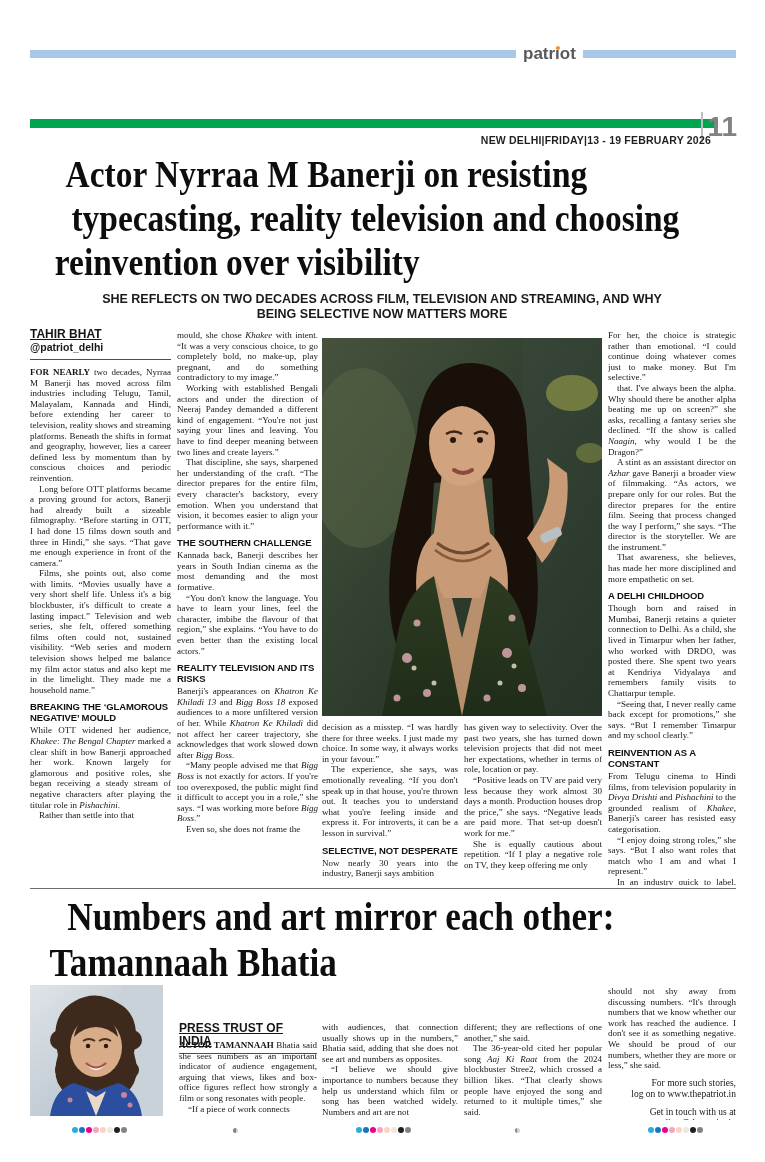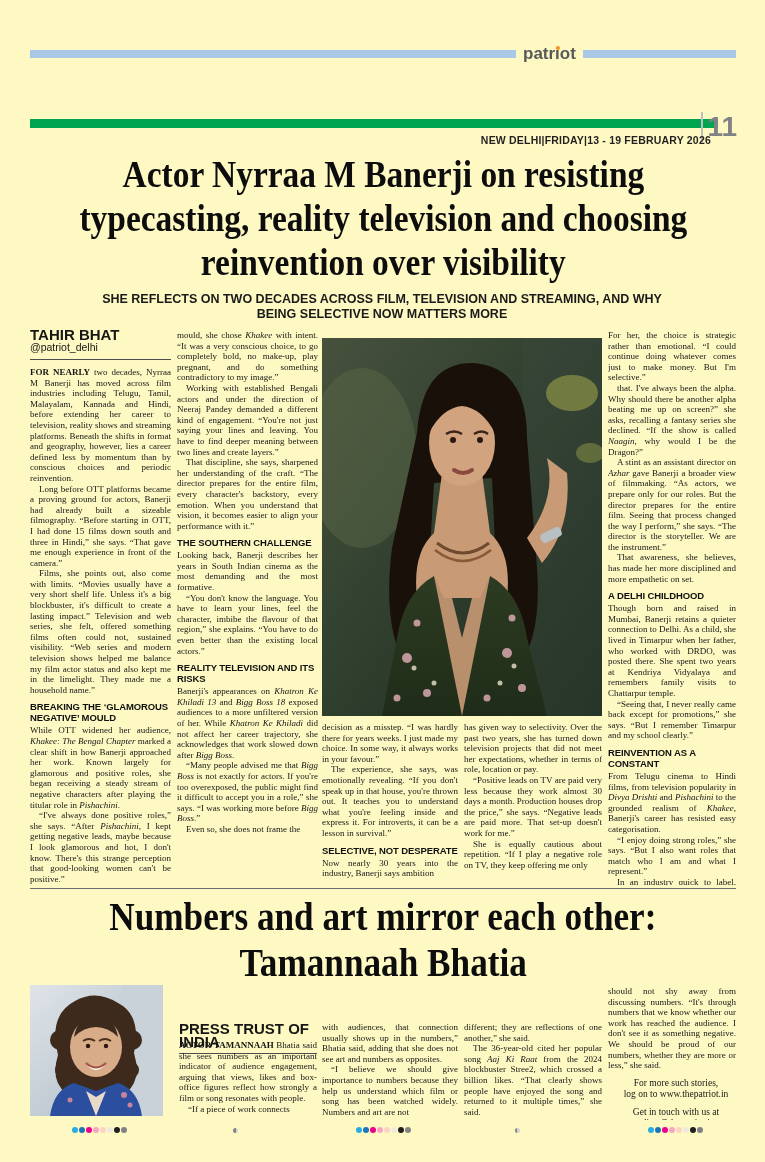--- a/index.html
+++ b/index.html
@@ -1,50 +1,50 @@
 <!DOCTYPE html>
 <html><head>
 <meta charset="utf-8">
 <style>
   html,body{margin:0;padding:0;background:#e8e8e8;}
-  .page{position:relative;width:765px;height:1162px;background:#fef9c3;overflow:hidden;
+  .page{position:relative;width:765px;height:1162px;background:#ffffff;overflow:hidden;
         font-family:"Liberation Serif",serif;color:#161616;margin:0 auto;}
 
   
   .topbar-row{position:absolute;left:30px;top:44px;width:706px;display:flex;align-items:center;}
   .bluebar{height:8px;background:#a9c7e6;}
   .bluebar.seg1{width:486px;}
   .bluebar.seg2{flex:1;}
   .brand{font-family:"Liberation Sans",sans-serif;font-weight:bold;font-size:17px;color:#58595b;
          padding:0 7px;position:relative;letter-spacing:0;}
   .brand::after{content:"";position:absolute;width:4px;height:4px;border-radius:50%;background:#f7941d;
          top:2px;right:23px;}
   .section-title{position:absolute;right:28px;top:46px;font-family:"Liberation Sans",sans-serif;
          font-weight:bold;font-size:80px;line-height:72px;color:#77787b;letter-spacing:-5px;}
   .greenbar{position:absolute;left:30px;top:119px;width:688px;height:9px;background:#00a551;}
   .pagenum{position:absolute;right:28px;top:112px;font-family:"Liberation Sans",sans-serif;
          font-weight:bold;font-size:28px;color:#808285;border-left:2px solid #bcbec0;padding-left:4px;line-height:30px;}
   .dateline{position:absolute;right:54px;top:134px;font-family:"Liberation Sans",sans-serif;
          font-weight:bold;font-size:10.5px;color:#231f20;letter-spacing:.2px;}
 
   
-  .headline{position:absolute;left:30px;width:706px;text-align:center;font-weight:bold;color:#0d0d0d;}
+  .headline{position:absolute;left:30px;width:706px;font-weight:bold;color:#0d0d0d;}
   .headline .hline{display:block;line-height:44px;}
   .headline .hline span{display:inline-block;white-space:nowrap;transform:scaleX(.88);transform-origin:center;}
   .headline1{top:152px;font-size:38px;}
   .headline2{top:894px;font-size:40px;}
   .headline2 .hline{line-height:46px;}
   .deck{font-family:"Liberation Sans",sans-serif;font-weight:bold;font-size:12.5px;line-height:15px;
         text-align:center;color:#1a1a1a;}
   .deck1{position:absolute;left:92px;top:292px;width:580px;}
   .deck2{position:absolute;left:175px;top:988px;width:440px;}
 
   
-  .byline-name{font-family:"Liberation Sans",sans-serif;font-weight:bold;font-size:15px;line-height:13px;}
-  .byline-handle{font-family:"Liberation Sans",sans-serif;font-weight:normal;font-size:10.5px;line-height:13px;}
+  .byline-name{font-family:"Liberation Sans",sans-serif;font-weight:bold;font-size:12px;line-height:13px;text-decoration:underline;}
+  .byline-handle{font-family:"Liberation Sans",sans-serif;font-weight:bold;font-size:10.5px;line-height:13px;}
   .byline-rule{border-bottom:1.5px solid #4d4d4d;margin:5px 0 7px;}
 
   
   .col{position:absolute;overflow:hidden;font-size:9px;line-height:10.6px;}
   .para{margin:0;text-align:justify;}
   .para + .para{text-indent:9px;}
   .colhead{font-family:"Liberation Sans",sans-serif;font-weight:bold;font-size:9.5px;line-height:11px;
            letter-spacing:-.1px;margin:6px 0 2px;color:#101010;}
   .colhead:first-child{margin-top:0;}
 
@@ -60,21 +60,21 @@
   .photo svg{display:block;}
 
   .divider{position:absolute;left:30px;top:888px;width:706px;border-top:1px solid #6d6e71;}
 
   .a2byline{position:absolute;left:179px;top:1022px;width:138px;}
   .a2col1{left:179px;top:1040px;width:138px;height:77px;}
   .a2col2{left:322px;top:1022px;width:136px;height:96px;}
   .a2col3{left:464px;top:1022px;width:138px;height:96px;}
   .a2col4{left:608px;top:986px;width:128px;height:134px;}
 
-  .footer-note{margin:7px 0 0 8px;font-size:9.5px;line-height:11px;text-align:center;}
+  .footer-note{margin:7px 0 0 8px;font-size:9.5px;line-height:11px;text-align:right;}
 
   
   .dots{position:absolute;top:1127px;display:flex;gap:1px;align-items:center;}
   .dots .dot{width:6px;height:6px;border-radius:50%;display:inline-block;}
   .minimark{position:absolute;top:1128px;width:5px;height:5px;border-radius:50%;
             background:linear-gradient(90deg,#808285 50%,#d1d3d4 50%);}
 </style>
 </head>
 <body>
 
@@ -99,31 +99,30 @@
   <div class="col a1col1">
     <div class="byline-name">TAHIR BHAT</div>
     <div class="byline-handle">@patriot_delhi</div>
     <div class="byline-rule"></div>
     <div>
         <p class="para"><b>FOR NEARLY</b> two decades, Nyrraa M Banerji has moved across film industries including Telugu, Tamil, Malayalam, Kannada and Hindi, before extending her career to television, reality shows and streaming platforms. Beneath the shifts in format and geography, however, lies a career defined less by momentum than by conscious choices and periodic reinvention.</p>
         <p class="para">Long before OTT platforms became a proving ground for actors, Banerji had already built a sizeable filmography. “Before starting in OTT, I had done 15 films down south and three in Hindi,” she says. “That gave me enough experience in front of the camera.”</p>
         <p class="para">Films, she points out, also come with limits. “Movies usually have a very short shelf life. Unless it's a big blockbuster, it's difficult to create a lasting impact.” Television and web series, she felt, offered something films often could not, sustained visibility. “Web series and modern television shows helped me balance my film actor status and also kept me in the limelight. They made me a household name.”</p>
         <h4 class="colhead">BREAKING THE ‘GLAMOROUS NEGATIVE’ MOULD</h4>
         <p class="para">While OTT widened her audience, <i>Khakee: The Bengal Chapter</i> marked a clear shift in how Banerji approached her work. Known largely for glamorous and positive roles, she began receiving a steady stream of negative characters after playing the titular role in <i>Pishachini</i>.</p>
-        <p class="para">“I've always done positive roles,” she says. “After <i>Pishachini</i>, I kept getting negative leads, maybe because I look glamorous and hot, I don't know. There's this strange perception that good-looking women can't be positive.”</p>
         <p class="para">Rather than settle into that</p>
       </div>
   </div>
   <div class="col a1col2">
       <div>
         <p class="para">mould, she chose <i>Khakee</i> with intent. “It was a very conscious choice, to go completely bold, no make-up, play pregnant, and do something contradictory to my image.”</p>
         <p class="para">Working with established Bengali actors and under the direction of Neeraj Pandey demanded a different kind of engagement. “You're not just saying your lines and leaving. You have to find deeper meaning between two lines and create layers.”</p>
         <p class="para">That discipline, she says, sharpened her understanding of the craft. “The director prepares for the entire film, every character's backstory, every emotion. When you understand that vision, it becomes easier to align your performance with it.”</p>
         <h4 class="colhead">THE SOUTHERN CHALLENGE</h4>
-        <p class="para">Looking back, Banerji describes her years in South Indian cinema as the most demanding and the most formative.</p>
+        <p class="para">Kannada back, Banerji describes her years in South Indian cinema as the most demanding and the most formative.</p>
         <p class="para">“You don't know the language. You have to learn your lines, feel the character, imbibe the flavour of that region,” she explains. “You have to do even better than the existing local actors.”</p>
         <h4 class="colhead">REALITY TELEVISION AND ITS RISKS</h4>
         <p class="para">Banerji's appearances on <i>Khatron Ke Khiladi 13</i> and <i>Bigg Boss 18</i> exposed audiences to a more unfiltered version of her. While <i>Khatron Ke Khiladi</i> did not affect her career trajectory, she acknowledges that work slowed down after <i>Bigg Boss</i>.</p>
         <p class="para">“Many people advised me that <i>Bigg Boss</i> is not exactly for actors. If you're too overexposed, the public might find it difficult to accept you in a role,” she says. “I was working more before <i>Bigg Boss</i>.”</p>
         <p class="para">Even so, she does not frame the</p>
       </div>
     </div>
 
   <div class="photo photo1">
     <svg width="280" height="378" viewBox="0 0 280 378" xmlns="http://www.w3.org/2000/svg">
@@ -180,21 +179,21 @@
           <circle cx="112" cy="345" r="2.5"></circle>
           <circle cx="178" cy="345" r="2.5"></circle>
       </g>
 
       <rect x="218" y="192" width="22" height="10" rx="4" fill="#b9c0c4" transform="rotate(-25 229 197)"></rect>
     </svg>
   </div>
 
   <div class="col a1col3">
       <div>
-        <p class="para">decision as a misstep. “I was hardly there for years weeks. I just made my choice. In some way, it always works in your favour.”</p>
+        <p class="para">decision as a misstep. “I was hardly there for three weeks. I just made my choice. In some way, it always works in your favour.”</p>
         <p class="para">The experience, she says, was emotionally revealing. “If you don't speak up in that house, you're thrown out. It teaches you to understand what you're feeling inside and express it. For introverts, it can be a lesson in survival.”</p>
         <h4 class="colhead">SELECTIVE, NOT DESPERATE</h4>
         <p class="para">Now nearly 30 years into the industry, Banerji says ambition</p>
       </div>
     </div>
   <div class="col a1col4">
       <div>
         <p class="para">has given way to selectivity. Over the past two years, she has turned down television projects that did not meet her expectations, whether in terms of role, location or pay.</p>
         <p class="para">“Positive leads on TV are paid very less because they work almost 30 days a month. Production houses drop the price,” she says. “Negative leads are paid more. That set-up doesn't work for me.”</p>
         <p class="para">She is equally cautious about repetition. “If I play a negative role on TV, they keep offering me only</p>

